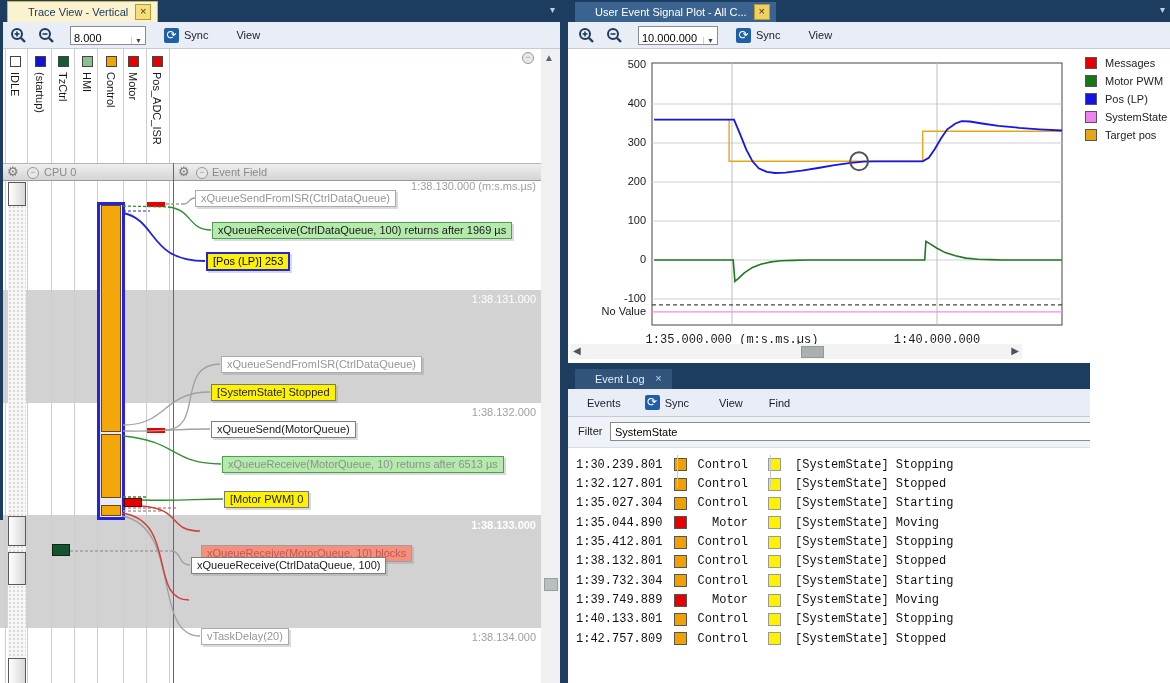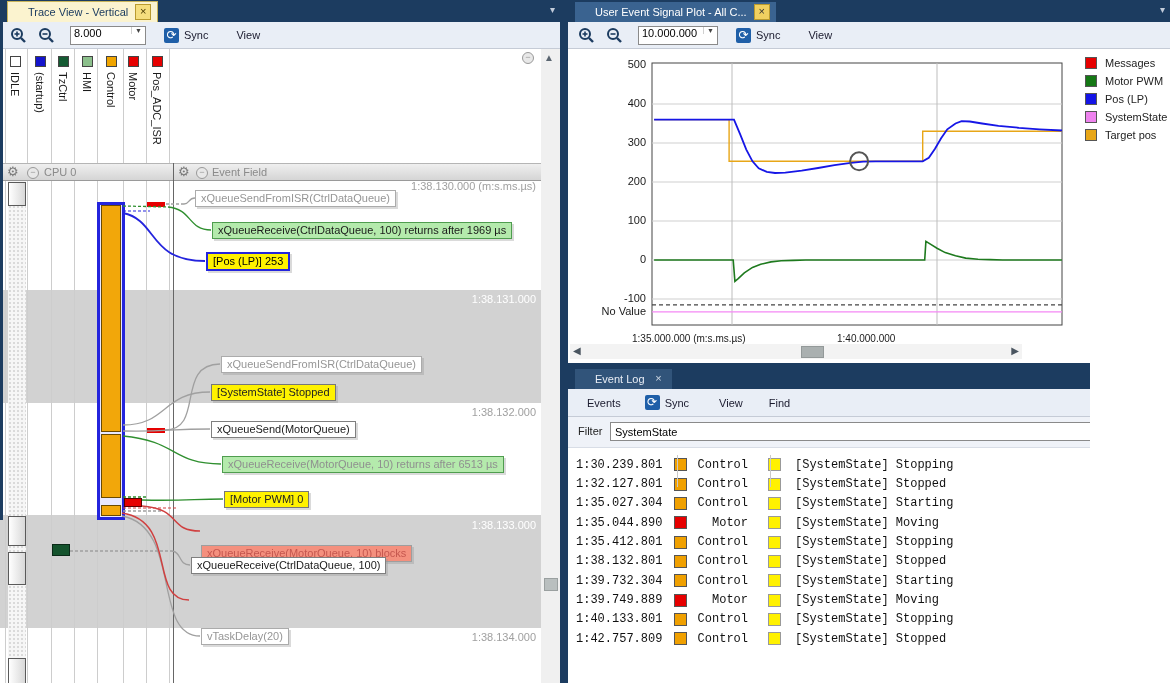--- a/index.html
+++ b/index.html
@@ -11,21 +11,21 @@
   .tab-cream{background:#FBF3CF;color:#1C3C60;border:1px solid #C9B45A;border-bottom:none;}
   .tab-blue{background:#3A6390;color:#fff;}
   .tab-navy{background:#31547A;color:#E8EDF5;}
   .tabclose{width:14px;height:14px;line-height:13px;text-align:center;font-size:11px;cursor:pointer;}
   .tabclose.cream{background:#F5DE7E;border:1px solid #B99A2E;color:#4A3A00;}
   .tabclose.yellow{background:#F0D060;border:1px solid #B99A2E;color:#333;}
   .tabclose.plain{color:#CFD8E4;}
   .tab-caret{position:absolute;right:5px;top:4px;color:#C2CCDA;font-size:10px;}
   .toolbar{position:absolute;left:0;top:22px;right:0;height:27px;background:#E9EEF6;border-bottom:1px solid #C5CBD6;display:flex;align-items:center;padding-left:10px;box-sizing:border-box;}
   .tbtxt{color:#1A1A2E;margin-right:6px;}
-  .input-wrap{display:flex;align-items:flex-start;background:#fff;border:1px solid #8A8A8A;height:17px;margin:0 8px 0 4px;}
+  .input-wrap{display:flex;align-items:flex-end;background:#fff;border:1px solid #8A8A8A;height:17px;margin:0 8px 0 4px;}
   .input-wrap input{border:0;outline:none;font-size:11px;font-family:"Liberation Sans",sans-serif;padding:0 3px;width:54px;}
   .input-wrap .caret{width:13px;border-left:1px solid #D0D0D0;color:#444;font-size:7px;display:flex;align-items:center;justify-content:center;}
   .sync-ic{width:15px;height:15px;background:#1F5FA8;color:#fff;border-radius:2px;font-size:12px;line-height:15px;text-align:center;margin:0 5px 0 10px;}
   .mag{margin-right:11px;}
   
   #left-panel{position:absolute;left:0;top:0;width:560px;height:683px;background:#fff;overflow:hidden;}
   #left-edge{position:absolute;left:0;top:0;width:3px;height:520px;background:#1C3C60;z-index:9;}
   #divider{position:absolute;left:560px;top:0;width:8px;height:683px;background:#1C3C60;}
   .band{position:absolute;left:0;width:541px;height:113px;background:#D2D2D2;}
   .colline{position:absolute;top:49px;bottom:0;width:1px;background:#CDCDCD;}
@@ -56,21 +56,21 @@
   .ts-gray{color:#A0A0A0;}
   .ts-white{color:#FFFFFF;}
   #tv-connectors{position:absolute;left:0;top:0;width:560px;height:683px;z-index:3;pointer-events:none;}
   .vscroll{position:absolute;left:541px;top:49px;width:19px;bottom:0;background:#F0F0F0;}
   .vthumb{position:absolute;left:544px;top:578px;width:14px;height:13px;background:#B9BFBF;border:1px solid #9AA0A0;box-sizing:border-box;}
   .up-arrow{position:absolute;left:544px;top:52px;color:#5A6570;font-size:10px;}
   .collapse-top{position:absolute;left:522px;top:52px;}
   
   #plot-panel{position:absolute;left:568px;top:0;width:602px;height:363px;background:#fff;overflow:hidden;}
   .ytick{position:absolute;left:36px;width:42px;text-align:right;font-size:11px;color:#1A1A1A;}
-  .xtick{position:absolute;width:200px;font-size:10px;color:#1A1A1A;top:333px;}
+  .xtick{position:absolute;width:200px;text-align:center;font-size:12px;color:#1A1A1A;top:333px;font-family:Liberation Mono, monospace;}
   .novalue{position:absolute;left:14px;width:64px;text-align:right;font-size:11px;color:#1A1A1A;top:305px;}
   .leg-item{position:absolute;left:517px;display:flex;align-items:center;gap:8px;white-space:nowrap;}
   .leg-sq{width:12px;height:12px;border:1px solid #555;box-sizing:border-box;}
   .hscroll{position:absolute;left:2px;top:344px;width:452px;height:15px;background:#F3F3F3;}
   .harrow{position:absolute;top:1px;color:#4A5560;font-size:10px;}
   .hthumb{position:absolute;left:231px;top:2px;width:23px;height:12px;background:#AAB0B0;border:1px solid #939999;box-sizing:border-box;}
   
   #log-panel{position:absolute;left:568px;top:363px;width:522px;height:320px;background:#fff;overflow:hidden;}
   #log-panel .tabbar{height:26px;}
   #log-panel .toolbar{top:26px;height:28px;}
@@ -206,21 +206,21 @@
       <g fill="none" stroke="#D04040" stroke-width="1.5">
         <path d="M142 506 C182 509 168 531 200 531"></path>
         <path d="M122 513 C178 521 148 600 189 600"></path>
         <path d="M123 508 L176 508" stroke-dasharray="3,2" stroke-width="1.1"></path>
       </g>
     </svg>
 
     <div class="ts-label ts-gray" style="left:336px;top:180px;">1:38.130.000 (m:s.ms.µs)</div>
     <div class="ts-label ts-white" style="left:336px;top:293px;">1:38.131.000</div>
     <div class="ts-label ts-gray" style="left:336px;top:406px;">1:38.132.000</div>
-    <div class="ts-label ts-white" style="left:336px;top:519px;">1:38.133.000</div>
+    <div class="ts-label ts-white" style="left:336px;top:519px;font-weight:bold;">1:38.133.000</div>
     <div class="ts-label ts-gray" style="left:336px;top:631px;">1:38.134.000</div>
 
     <div class="evlbl ev-gray" style="left:195px;top:190px;">xQueueSendFromISR(CtrlDataQueue)</div>
     <div class="evlbl ev-green" style="left:212px;top:222px;">xQueueReceive(CtrlDataQueue, 100) returns after 1969 µs</div>
     <div class="evlbl ev-selected" style="left:206px;top:252px;">[Pos (LP)] 253</div>
     <div class="evlbl ev-gray" style="left:221px;top:356px;">xQueueSendFromISR(CtrlDataQueue)</div>
     <div class="evlbl ev-yellow" style="left:211px;top:384px;">[SystemState] Stopped</div>
     <div class="evlbl ev-white" style="left:211px;top:421px;">xQueueSend(MotorQueue)</div>
     <div class="evlbl ev-green muted" style="left:222px;top:456px;">xQueueReceive(MotorQueue, 10) returns after 6513 µs</div>
     <div class="evlbl ev-yellow" style="left:224px;top:491px;">[Motor PWM] 0</div>

